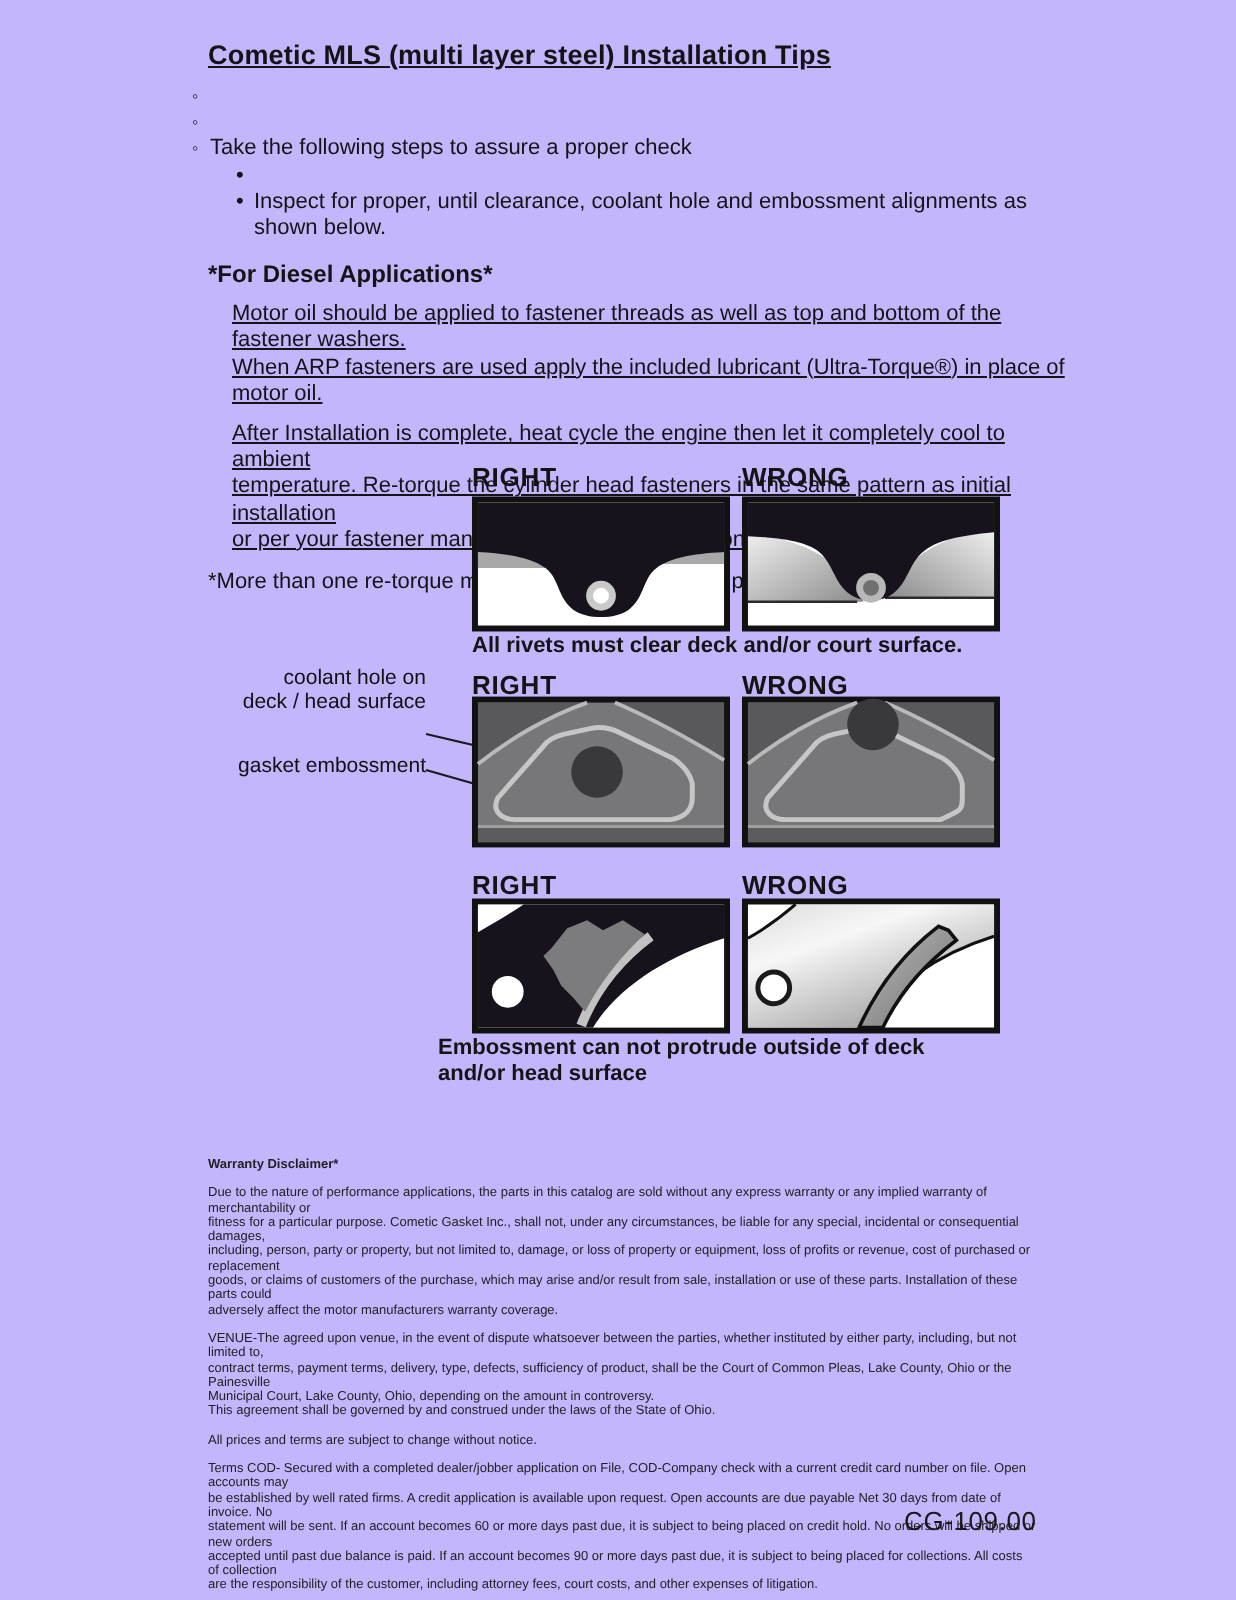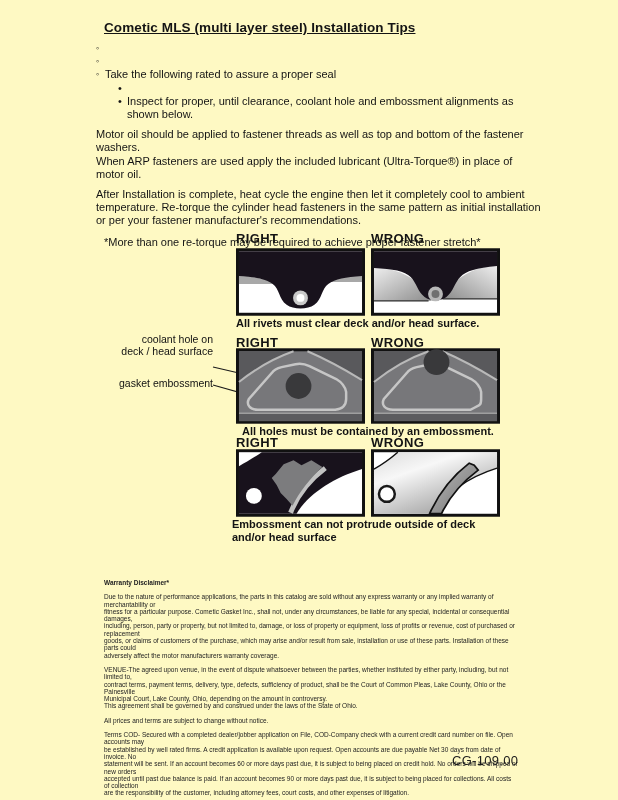--- a/index.html
+++ b/index.html
@@ -1,33 +1,33 @@
 <!DOCTYPE html>
 <html><head>
 <meta charset="utf-8">
 <style>
   html,body { margin:0; padding:0; background:#ffffff; }
   .page {
-    position:relative; width:618px; height:800px; background:#fef9c3;
+    position:relative; width:618px; height:800px; background:#c4b5fd;
     font-family:"Liberation Sans", sans-serif; color:#141414; overflow:hidden;
   }
   .preline { white-space:pre-line; }
 
   
   .content { position:absolute; left:96px; top:20px; width:446px; }
   .doc-title {
     margin:0 0 7px 8px; font-size:13.5px; font-weight:bold;
     text-decoration:underline; letter-spacing:.1px;
   }
   .tip-row { display:flex; font-size:11px; line-height:13.2px; }
   .tip-row .marker { width:9px; flex:none; font-size:9px; line-height:13.2px; }
   .sub { margin-left:22px; }
   .sub .marker { font-size:11px; }
   .diesel-heading { margin:9px 0 4px 8px; font-size:12px; font-weight:bold; }
-  .body-p { margin:7px 0 0 0; font-size:11px; line-height:13.2px; }
+  .body-p { margin:7px 0 0 20px; font-size:11px; line-height:13.2px;text-decoration:underline; }
   .note-p { margin:8px 0 0 8px; font-size:11px; line-height:13.2px; }
 
   
   .fig-area { position:absolute; left:0; top:230px; width:618px; height:322px; }
   .fig-head {
     position:absolute; width:129px; 
     font-size:13px; font-weight:bold; letter-spacing:.4px;
   }
   .fig-box { position:absolute; width:129px; }
   .fig-box svg { display:block; }
@@ -57,30 +57,31 @@
     <h1 class="doc-title">Cometic MLS (multi layer steel) Installation Tips</h1>
 
     <div class="tip-row">
       <span class="marker">◦</span>
     </div>
     <div class="tip-row">
       <span class="marker">◦</span>
     </div>
     <div class="tip-row">
       <span class="marker">◦</span>
-      <span>Take the following rated to assure a proper seal</span>
+      <span>Take the following steps to assure a proper check</span>
     </div>
     <div class="tip-row sub">
       <span class="marker">•</span>
     </div>
     <div class="tip-row sub">
       <span class="marker">•</span>
       <span>Inspect for proper, until clearance, coolant hole and embossment alignments as shown below.</span>
     </div>
 
+    <div class="diesel-heading">*For Diesel Applications*</div>
     <p class="body-p preline">Motor oil should be applied to fastener threads as well as top and bottom of the fastener washers.
 When ARP fasteners are used apply the included lubricant (Ultra-Torque®) in place of motor oil.</p>
     <p class="body-p preline">After Installation is complete, heat cycle the engine then let it completely cool to ambient
 temperature. Re-torque the cylinder head fasteners in the same pattern as initial installation
 or per your fastener manufacturer's recommendations.</p>
     <p class="note-p">*More than one re-torque may be required to achieve proper fastener stretch*</p>
   </div>
 
   <div class="fig-area">
 
@@ -112,21 +113,21 @@
         <rect x="1.5" y="1.5" width="127" height="65" fill="#ffffff" stroke="#111111" stroke-width="3"></rect>
         <path d="M3,19 C30,21 47,31 61,49 L61,53 L3,53 Z" fill="url(#gradL)"></path>
         <path d="M127,17 C102,19 86,29 73,47 L73,51 L127,51 Z" fill="url(#gradR)"></path>
         <line x1="3" y1="53" x2="58" y2="53" stroke="#2a2a2a" stroke-width="1.2"></line>
         <line x1="72" y1="51" x2="127" y2="51" stroke="#2a2a2a" stroke-width="1.2"></line>
         <path d="M3,3 H127 V18 C106,20 96,23 90,29 C84,35 83,44 76,49 C70,53.5 60,53.5 54,49 C47,44 46,35 40,29 C34,23 22,21 3,20 Z" fill="#18121c"></path>
         <circle cx="65" cy="46" r="7.5" fill="#b8b8b8"></circle>
         <circle cx="65" cy="46" r="4" fill="#707070"></circle>
       </svg>
     </div>
-    <div class="fig-caption" style="left:236px; top:87px;">All rivets must clear deck and/or head surface.</div>
+    <div class="fig-caption" style="left:236px; top:87px;">All rivets must clear deck and/or court surface.</div>
 
     <div class="fig-head" style="left:236px; top:105px;">RIGHT</div>
     <div class="fig-head" style="left:371px; top:105px;">WRONG</div>
 
     <div class="callout preline" style="top:104px;">coolant hole on
 deck / head surface</div>
     <div class="callout" style="top:148px;">gasket embossment</div>
     <svg class="callout-lines" width="100" height="65" viewBox="0 0 100 65">
       <line x1="3" y1="22" x2="89" y2="42" stroke="#1a1a1a" stroke-width="1.1"></line>
       <line x1="3" y1="40" x2="56" y2="55" stroke="#1a1a1a" stroke-width="1.1"></line>
@@ -151,21 +152,20 @@
         <path d="M3,3 H58 C38,10 18,22 3,34 Z" fill="#59595c"></path>
         <path d="M58,3 C38,10 18,22 3,34" fill="none" stroke="#b9b9b9" stroke-width="2"></path>
         <path d="M72,3 H127 V32 C104,18 86,9 72,3 Z" fill="#59595c"></path>
         <path d="M72,3 C86,9 104,18 127,32" fill="none" stroke="#b9b9b9" stroke-width="2"></path>
         <rect x="3" y="66" width="124" height="7.5" fill="#5c5c5f"></rect>
         <line x1="3" y1="65.5" x2="127" y2="65.5" stroke="#9f9f9f" stroke-width="1.5"></line>
         <path d="M22,62 C14,62 10,57 13,51 L36,25 C38,22 42,20 46,19 L60,16 C65,15 70,16 74,18 L101,31 C106,34 110,39 111,44 L111,51 C111,57 111,57 100,62 Z" fill="none" stroke="#c6c6c6" stroke-width="2.5"></path>
         <circle cx="66" cy="14" r="13" fill="#39393b"></circle>
       </svg>
     </div>
-    <div class="fig-caption" style="left:236px; top:195px; width:264px; text-align:center;">All holes must be contained by an embossment.</div>
 
     <div class="fig-head" style="left:236px; top:205px;">RIGHT</div>
     <div class="fig-head" style="left:371px; top:205px;">WRONG</div>
 
     <div class="fig-box" style="left:236px; top:219px;">
       <svg width="129" height="68" viewBox="0 0 130 68">
         <rect x="1.5" y="1.5" width="127" height="65" fill="#ffffff" stroke="#111111" stroke-width="3"></rect>
         <rect x="3" y="3" width="124" height="62" fill="#18121c"></rect>
         <path d="M3,3 H26 C17,9 10,13 3,17 Z" fill="#ffffff"></path>
         <path d="M127,20 C98,29 73,45 61,65 L127,65 Z" fill="#ffffff"></path>
@@ -188,21 +188,21 @@
           </linearGradient>
         </defs>
         <rect x="1.5" y="1.5" width="127" height="65" fill="#ffffff" stroke="#111111" stroke-width="3"></rect>
         <path d="M27,3 H127 V19 C98,28 74,45 63,65 H3 V20 C12,15 20,9 27,3 Z" fill="url(#g3)"></path>
         <path d="M27,3 C20,9 12,15 3,20" fill="none" stroke="#111111" stroke-width="1.5"></path>
         <path d="M127,19 C98,28 74,45 63,65" fill="none" stroke="#111111" stroke-width="1.5"></path>
         <path d="M99,14 C82,27 68,45 59,65 L71,65 C79,48 92,33 108,21 L104,16 Z" fill="url(#g4)" stroke="#111111" stroke-width="1.8"></path>
         <circle cx="16" cy="45" r="8" fill="#ffffff" stroke="#1a1a1a" stroke-width="2.5"></circle>
       </svg>
     </div>
-    <div class="fig-caption preline" style="left:232px; top:288px; width:266px;">Embossment can not protrude outside of deck
+    <div class="fig-caption preline" style="left:219px; top:288px; width:266px;">Embossment can not protrude outside of deck
 and/or head surface</div>
 
   </div>
 
   <div class="legal">
     <p class="legal-heading">Warranty Disclaimer*</p>
     <p class="preline">Due to the nature of performance applications, the parts in this catalog are sold without any express warranty or any implied warranty of merchantability or
 fitness for a particular purpose.  Cometic Gasket Inc., shall not, under any circumstances, be liable for any special, incidental or consequential damages,
 including, person, party or property, but not limited to, damage, or loss of property or equipment, loss of profits or revenue, cost of purchased or replacement
 goods, or claims of customers of the purchase, which may arise and/or result from sale, installation or use of these parts.  Installation of these parts could

